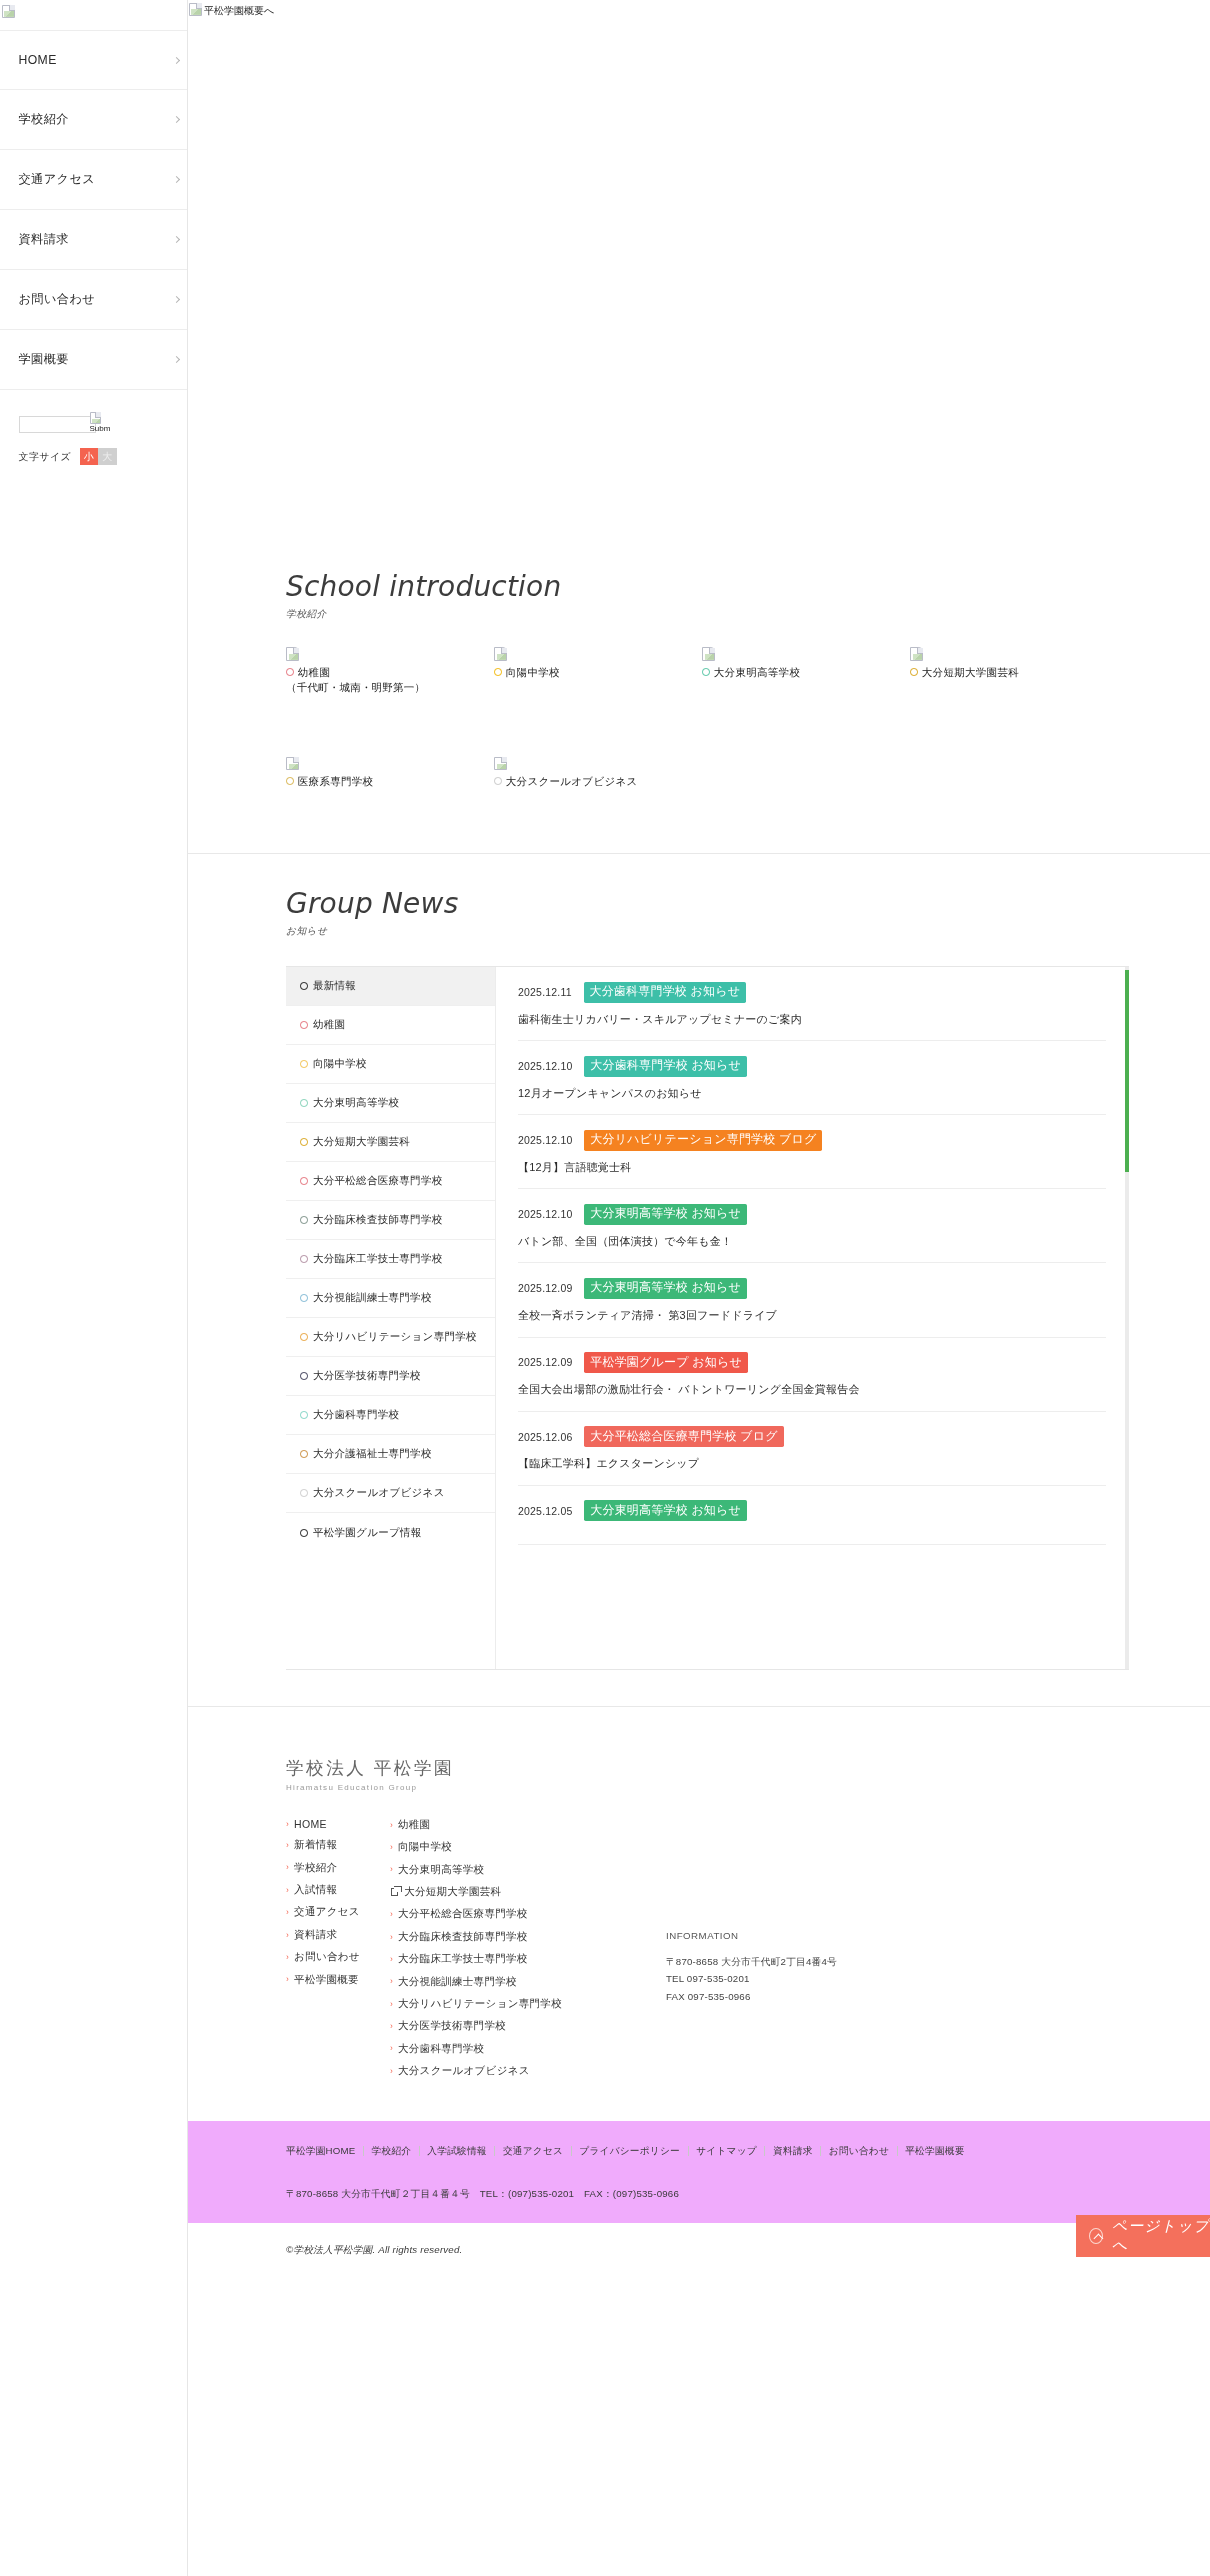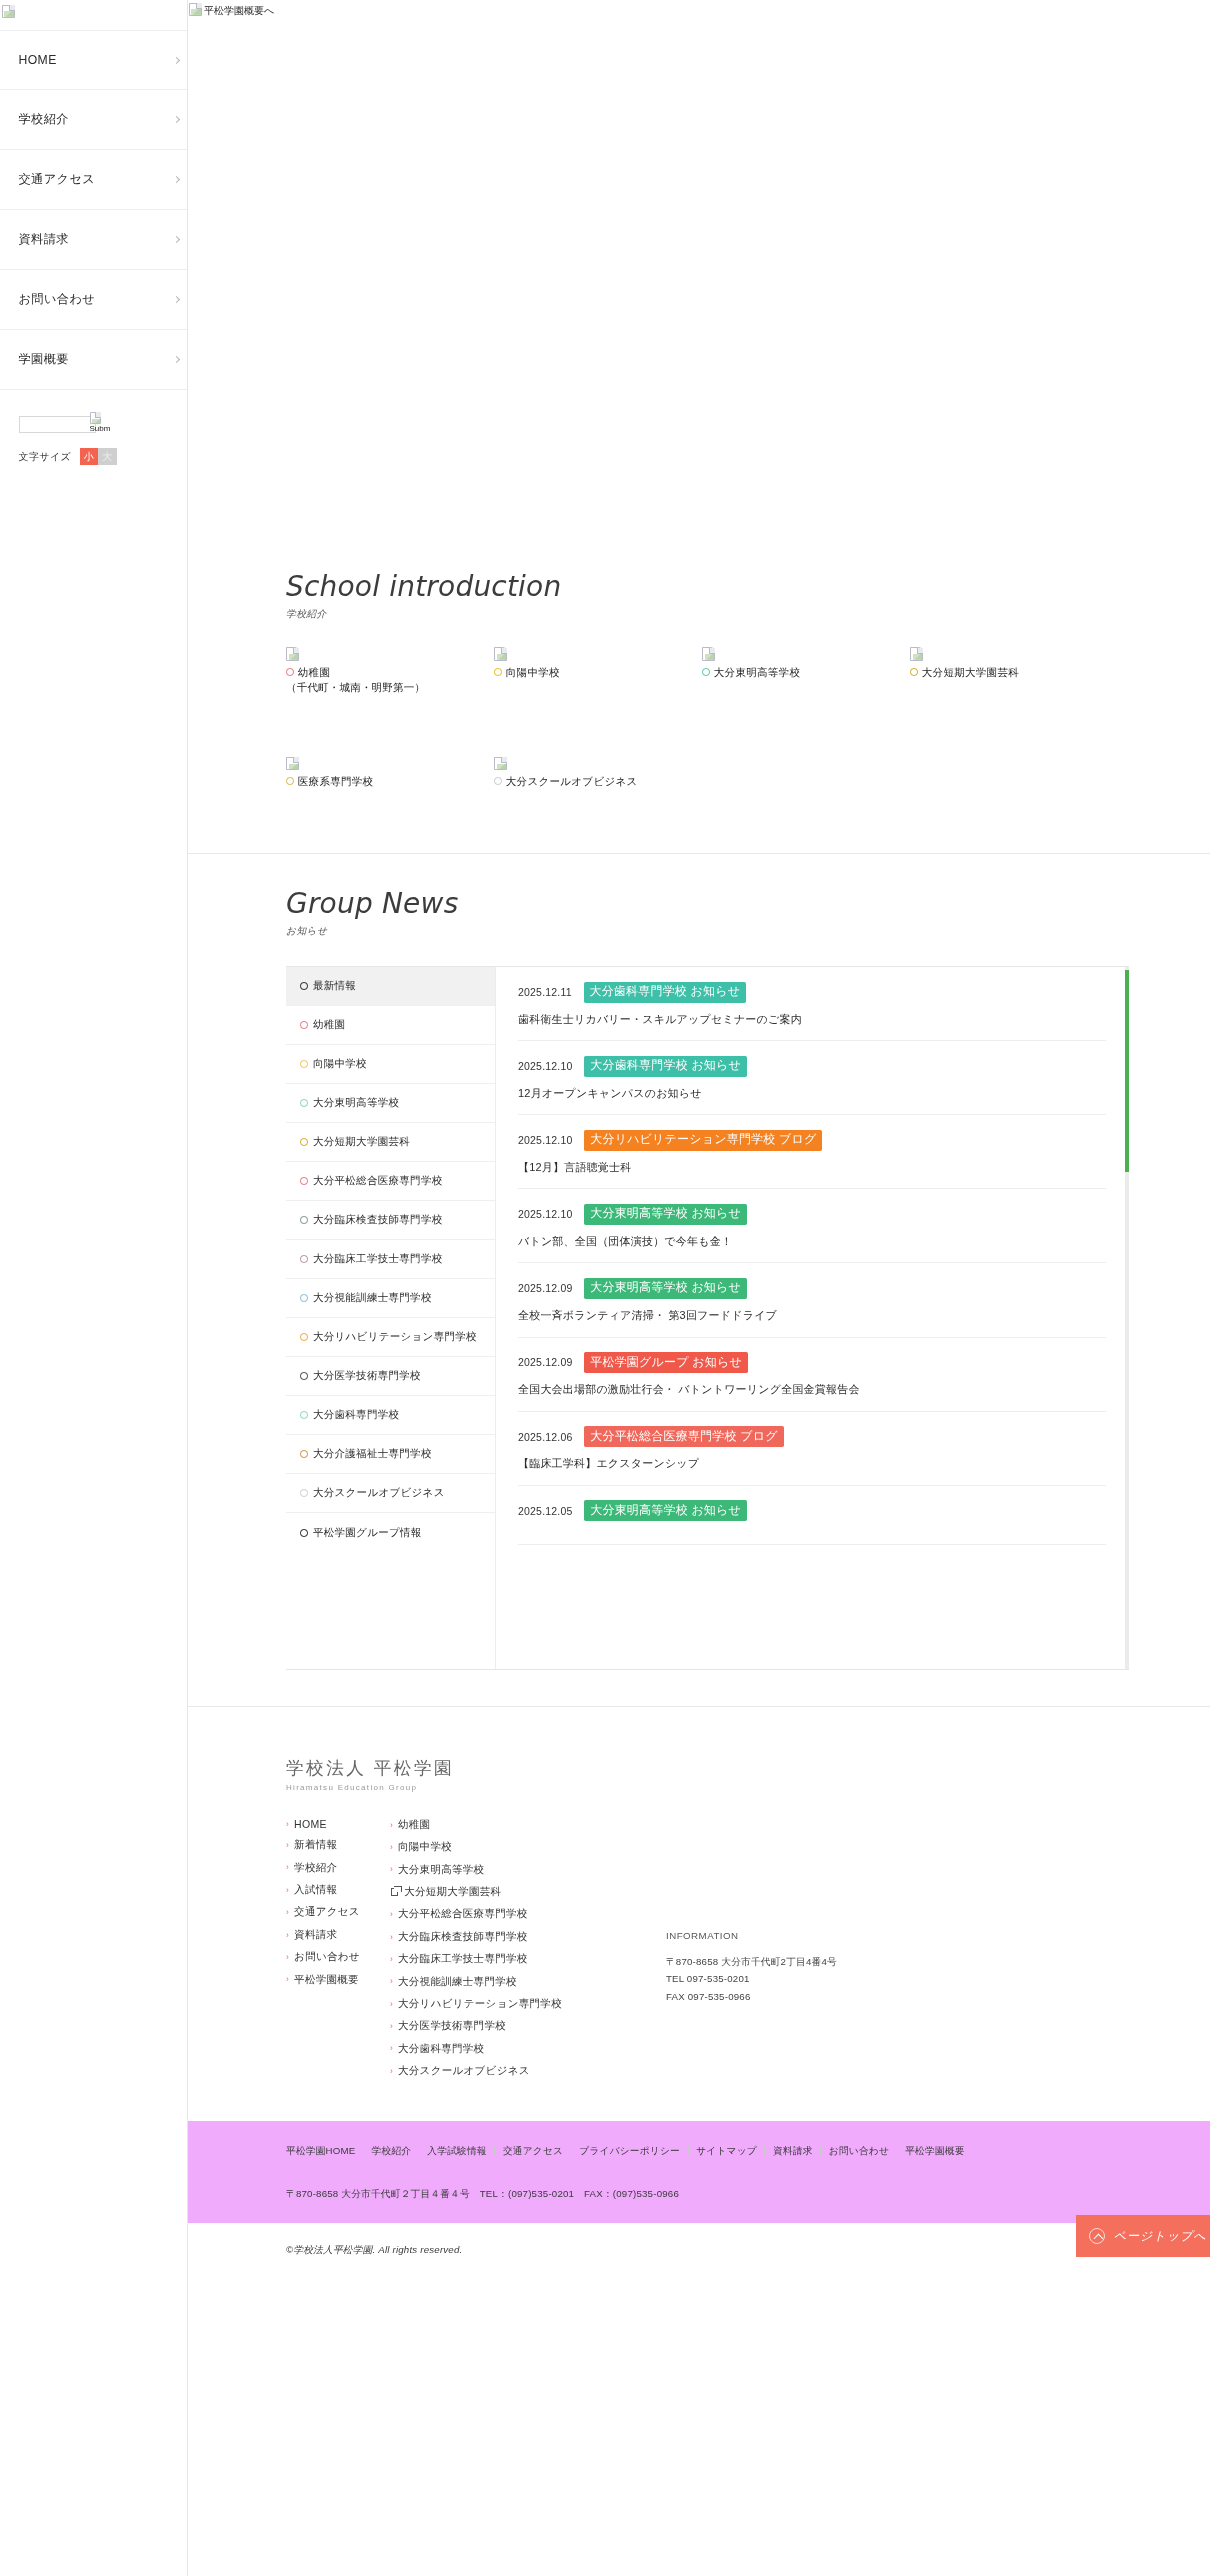--- a/index.html
+++ b/index.html
@@ -307,21 +307,21 @@
   }
   .pagetop .circ::after {
     content: ""; position: absolute;
     left: 4.2px; top: 5.9px;
     width: 5.9px; height: 5.9px;
     border-left: 1.3px solid #fff;
     border-top: 1.3px solid #fff;
     transform: rotate(45deg);
   }
   .pagetop .ptlabel {
-    color: #fff; font-size: 12px;
+    color: #fff; font-size: 15px;
     font-style: italic; letter-spacing: 1px;
   }
 </style>
 </head>
 <body>
 
 <div id="sidebar">
 
   <div class="side-logo">
     <span class="brokenimg"></span>

